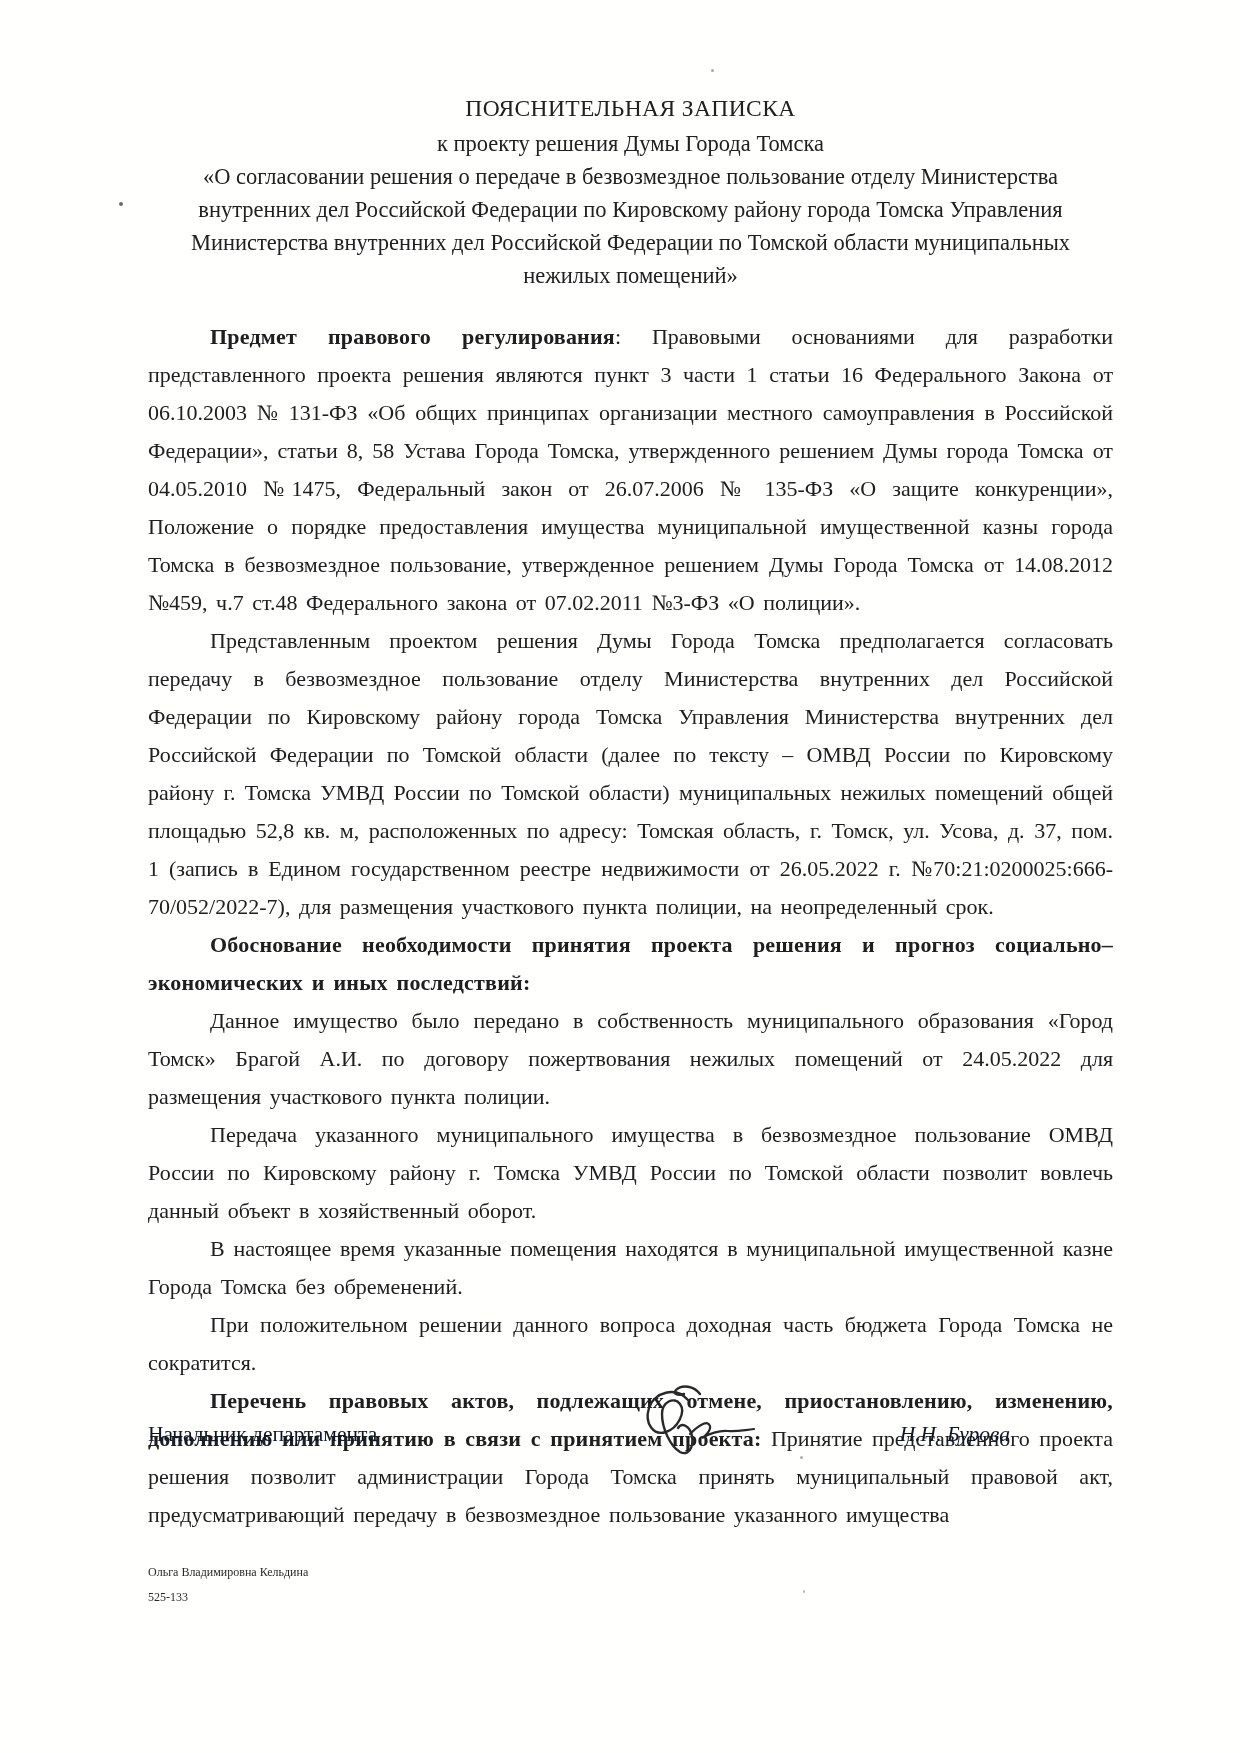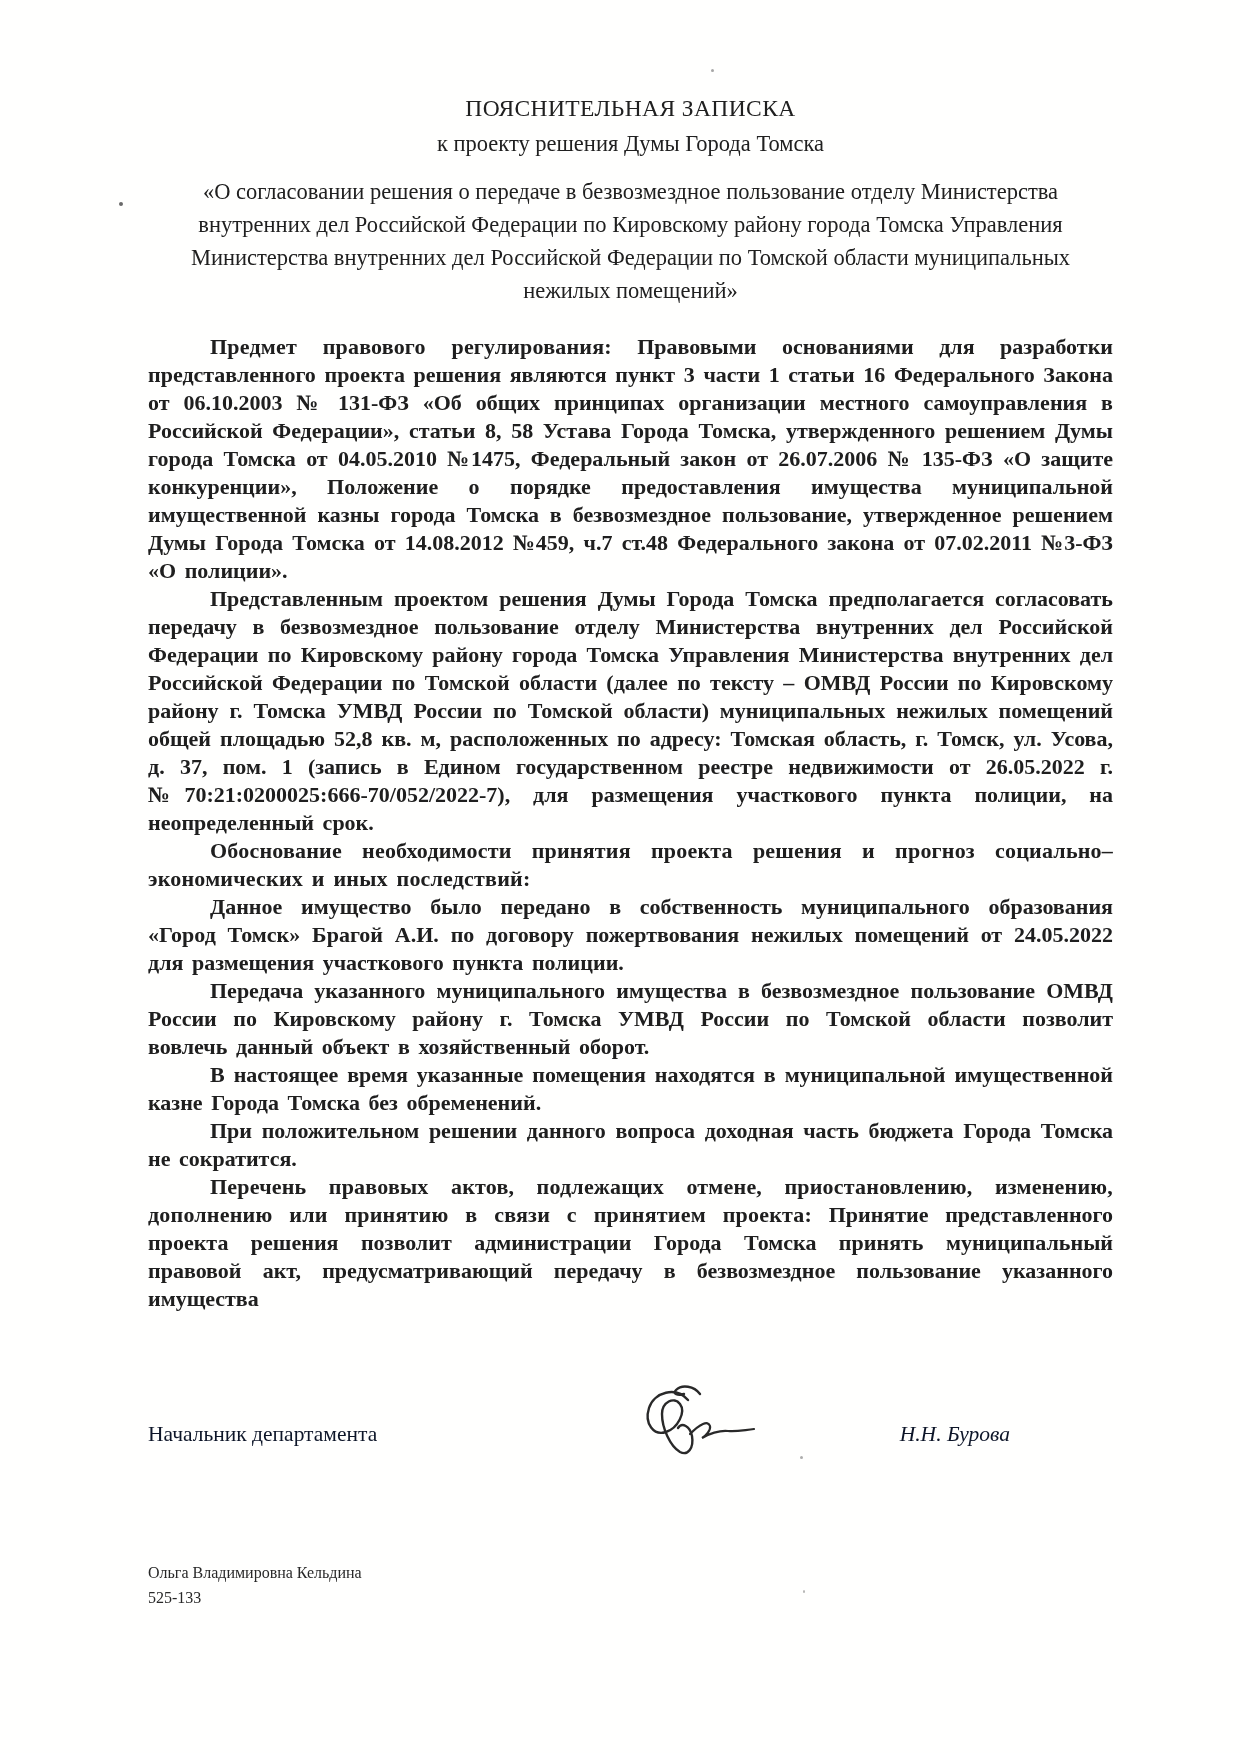--- a/index.html
+++ b/index.html
@@ -21,50 +21,49 @@
     text-align: center;
     font-size: 22.5px;
     line-height: 33px;
     color: #222;
   }
   .doc-title {
     font-size: 23.5px;
     letter-spacing: 0.4px;
     margin-bottom: 2px;
   }
-  .doc-subject { margin-top: 15px; }
+  .doc-subject { margin-top: 0; }
   .doc-body { margin-top: 26px; }
   .doc-body p {
     font-size: 22px;
-    line-height: 28px;
+    line-height: 38px;
     text-align: justify;
     text-align-last: left;
     text-indent: 62px;
     word-spacing: 0.14em;
     color: #212121;
-    font-weight: bold;
   }
   .doc-body p b { letter-spacing: 0.2px; }
   .sig-row {
     position: absolute;
     left: 148px; right: 127px; top: 1412px;
     height: 60px;
     font-size: 21.5px;
     color: #0f172a;
   }
   .sig-title { position: absolute; left: 0; top: 10px; }
   .sig-name  { position: absolute; right: 103px; top: 10px; font-style: italic; }
   .sig-scribble {
     position: absolute; left: 488px; top: -32px;
     width: 130px; height: 100px;
   }
   .doc-footer {
     position: absolute;
     left: 148px; top: 1560px;
-    font-size: 16px;
+    font-size: 12px;
     line-height: 25px;
     color: #2a2a2a;
   }
   .speck {
     position: absolute;
     background: #6a6a6a;
     border-radius: 50%;
   }
   .speck-1 { left: 119px; top: 202px; width: 4px; height: 4px; }
   .speck-2 { left: 711px; top: 69px;  width: 3px; height: 3px; opacity: .6; }

